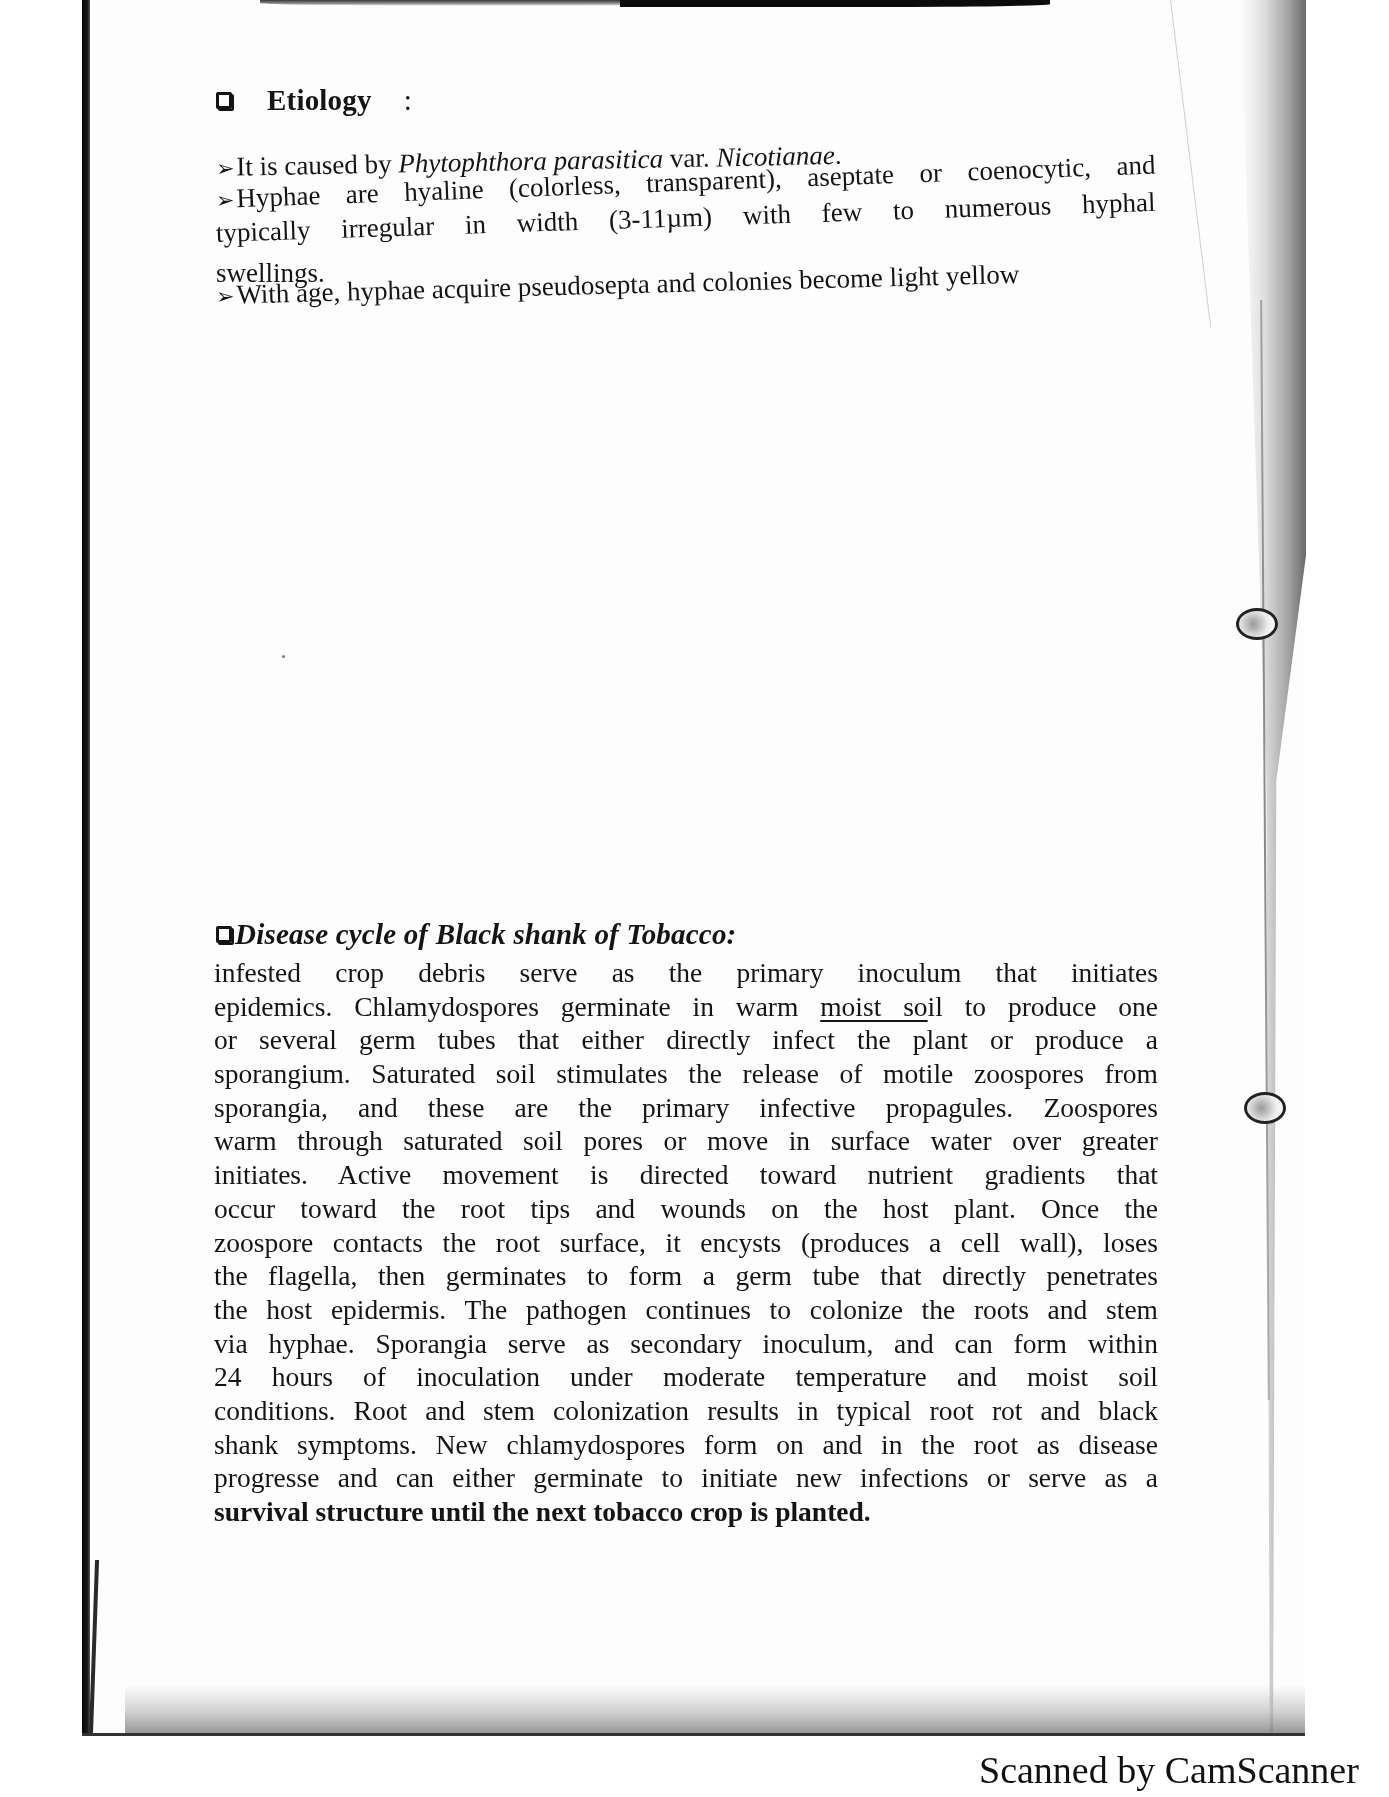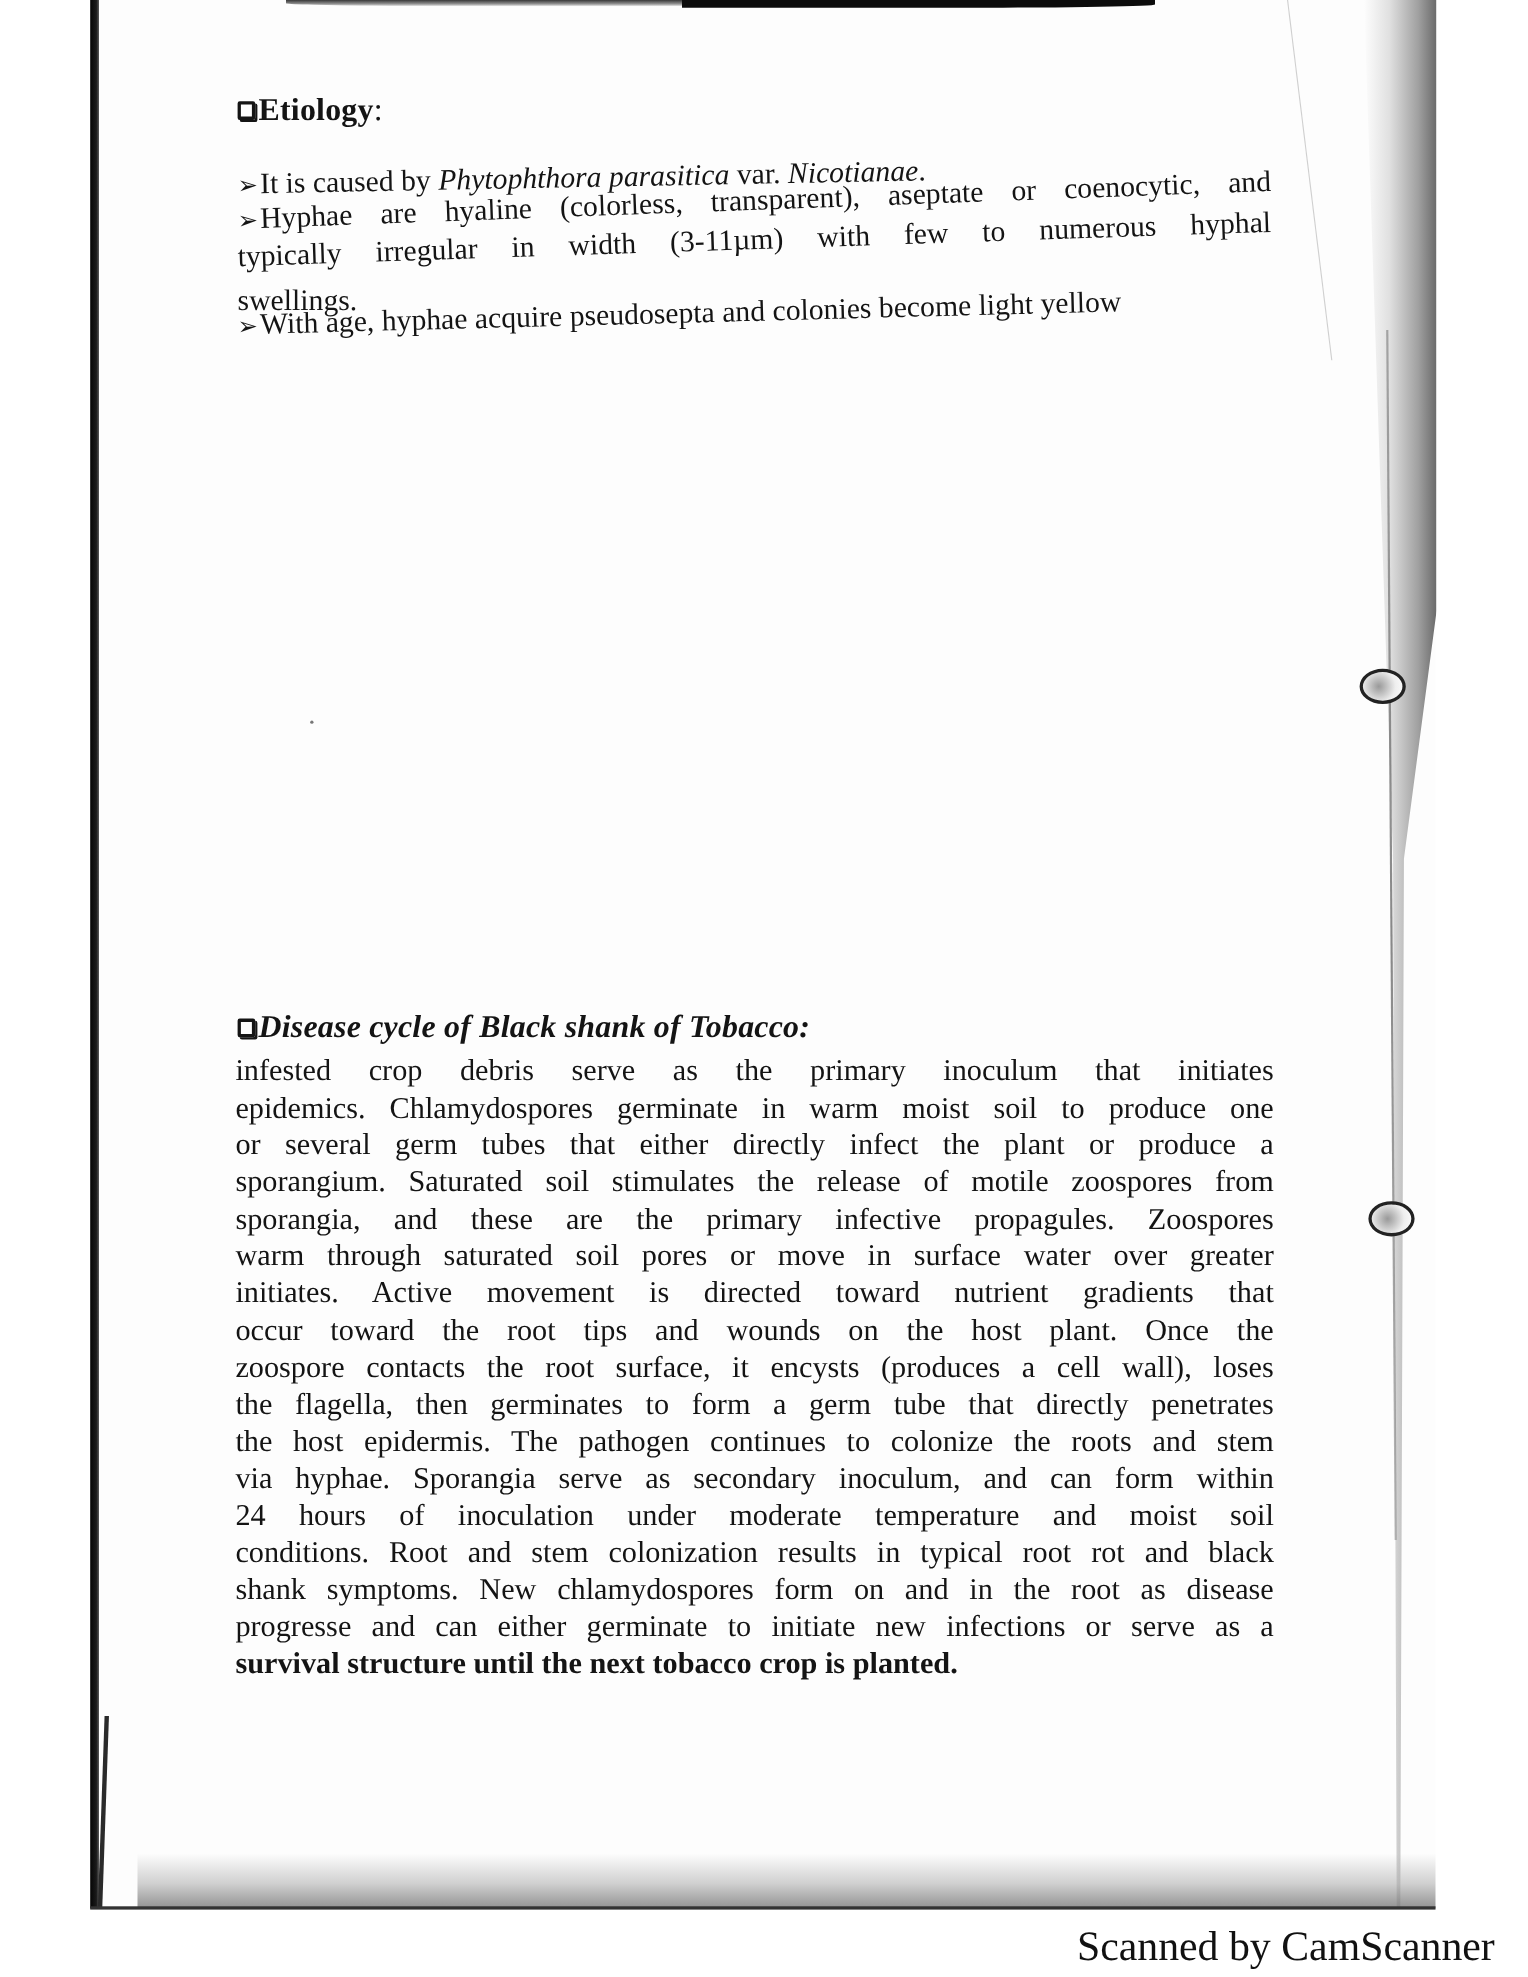--- a/index.html
+++ b/index.html
@@ -130,21 +130,21 @@
     .heading .box {
       display: inline-block;
       width: 16px;
       height: 17px;
       border: 3px solid #141414;
       border-radius: 2px;
       margin-right: 3px;
       box-sizing: border-box;
       box-shadow: 2px 2px 0 #141414;
     }
-    .etiology-heading { left: 216px; top: 84px; }
+    .etiology-heading { left: 216px; top: 84px; gap: 32px; }
     .cycle-heading { left: 216px; top: 918px; font-style: italic; }
     .heading .colon { font-weight: normal; }
 
     
     .line {
       position: absolute;
       font-size: 27px;
       white-space: nowrap;
       transform-origin: left center;
     }
@@ -172,20 +172,21 @@
     }
     .para .pline {
       display: block;
       text-align: justify;
       text-align-last: justify;
       white-space: nowrap;
       height: 33.7px;
     }
     .para .pline.last { text-align-last: left; font-weight: bold; }
     .underlined {
+      text-decoration: underline;
       text-decoration-thickness: 1.5px;
       text-underline-offset: 4px;
     }
 
     .footer {
       position: absolute;
       left: 979px;
       top: 1748px;
       font-family: "Liberation Serif", "DejaVu Serif", serif;
       font-size: 38px;

